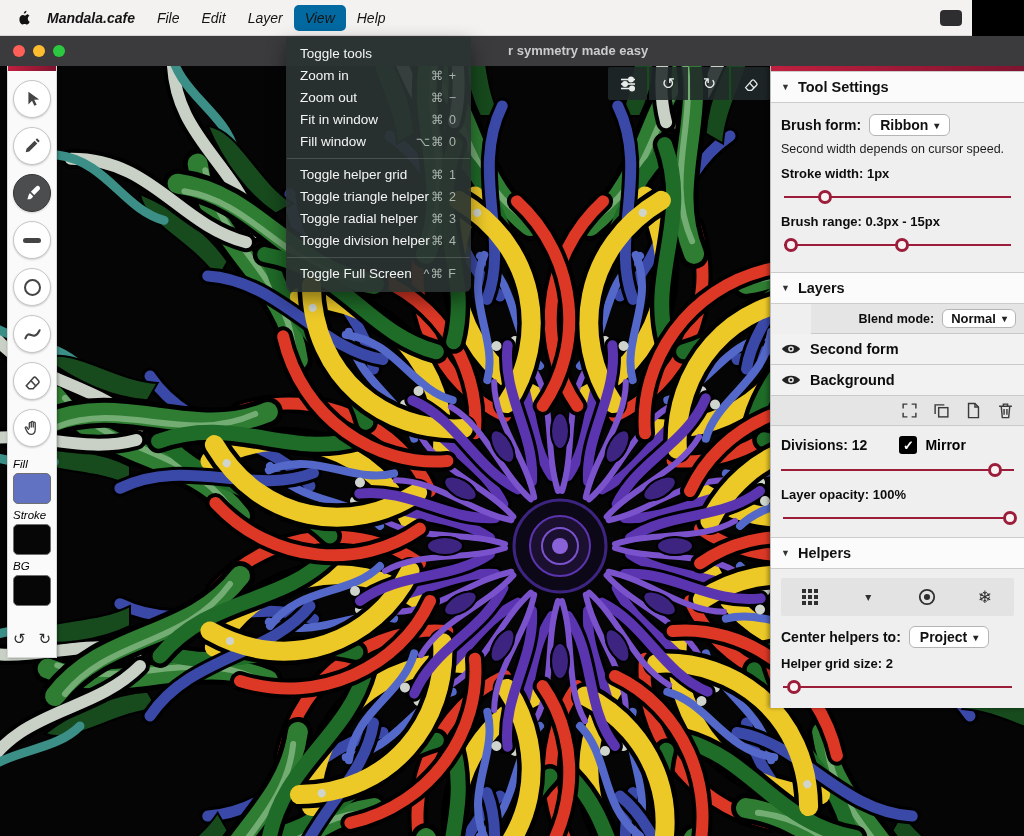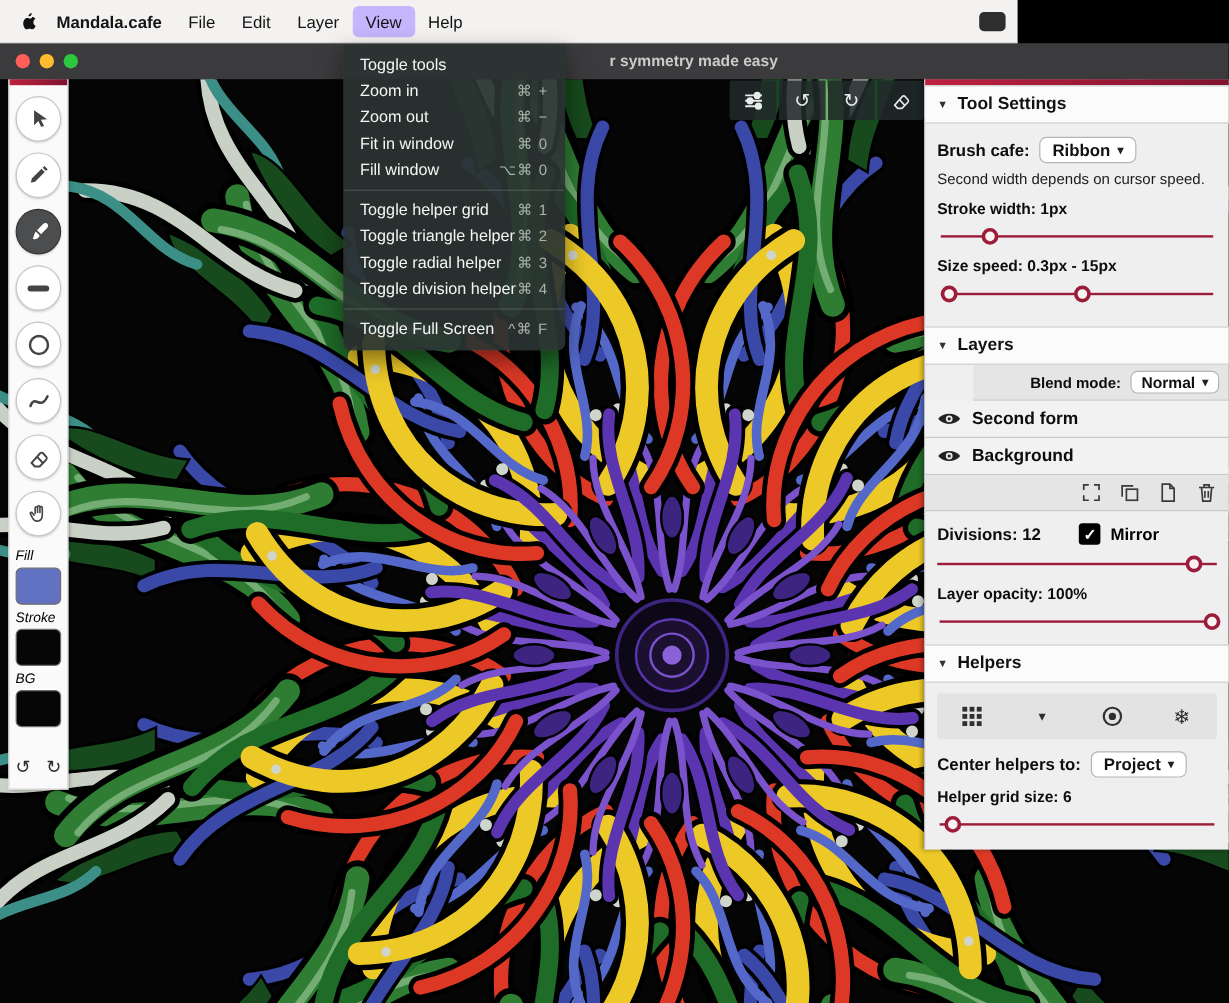--- a/index.html
+++ b/index.html
@@ -1,26 +1,26 @@
 <!DOCTYPE html>
 <html style="--accent: #9b1d3a;"><head>
 <meta charset="utf-8">
 <style>
   :root{ --accent:#9b1d3a; }
   *{ box-sizing:border-box; margin:0; padding:0; }
   html,body{ width:1024px; height:836px; overflow:hidden; }
   body{ font-family:"Liberation Sans", sans-serif; background:#000; position:relative; }
 
   
-  .menubar{ position:absolute; left:0; top:0; width:848px; height:36px; background:#f3f2f0;
-    display:flex; align-items:center; padding:0 10px; z-index:40; border-bottom:1px solid #d8d8d8;}
+  .menubar{ position:absolute; left:0; top:0; width:972px; height:36px; background:#f3f2f0;
+    display:flex; align-items:center; padding:0 10px; z-index:40; border-bottom:1px solid #d8d8d8;font-style:italic;}
   .menubar .apple{ width:26px; display:flex; justify-content:center; }
   .mb-item{ font-size:14px; color:#141414; padding:4px 11px; border-radius:5px; line-height:18px;}
   .mb-item.appname{ font-weight:bold; }
-  .mb-item.active{ background:#c4b5fd; }
+  .mb-item.active{ background:#0369a1; }
   .mb-right{ margin-left:auto; display:flex; align-items:center; }
   .mb-status{ width:22px; height:16px; background:#2e2e30; border-radius:4px; }
 
   
   .titlebar{ position:absolute; left:0; top:36px; width:1024px; height:30px; background:#3b3b3d; z-index:20;
     display:flex; align-items:center; }
   .lights{ display:flex; gap:8px; padding-left:13px; }
   .light{ width:12px; height:12px; border-radius:50%; }
   .light.red{ background:#ff5f57; } .light.yellow{ background:#febc2e; } .light.green{ background:#2bc840; }
   .wtitle{ position:absolute; left:508px; top:0; line-height:30px; color:#cbcbcb; font-size:13px; font-weight:bold; }
@@ -239,33 +239,33 @@
 
 <div class="rightpanel">
   <div class="rp-accent"></div>
 
   <div class="sect-h">
     <span class="caret">▼</span>
     <span>Tool Settings</span>
   </div>
   <div class="sect-body">
     <div class="rowflex">
-      <span class="blabel">Brush cafe:</span>
+      <span class="blabel">Brush form:</span>
       <button class="pill">
         <span>Ribbon</span>
         <span class="pc">▾</span>
       </button>
     </div>
     <div class="caption">Second width depends on cursor speed.</div>
     <div class="slabel">Stroke width: 1px</div>
     <div class="slider">
       <div class="track"></div>
       <div class="knob" style="left:18%"></div>
     </div>
-    <div class="slabel">Size speed: 0.3px - 15px</div>
+    <div class="slabel">Brush range: 0.3px - 15px</div>
     <div class="slider">
       <div class="track"></div>
       <div class="knob" style="left:3%"></div>
       <div class="knob" style="left:52%"></div>
     </div>
   </div>
 
   <div class="sect-h">
     <span class="caret">▼</span>
     <span>Layers</span>
@@ -363,21 +363,21 @@
       <span>❄</span>
     </span>
   </div>
   <div class="rowflex pad-lr" style="margin:2px 0 8px;">
     <span class="blabel">Center helpers to:</span>
     <button class="pill">
       <span>Project</span>
       <span class="pc">▾</span>
     </button>
   </div>
-  <div class="slabel pad-lr" style="margin-top:0;">Helper grid size: 6</div>
+  <div class="slabel pad-lr" style="margin-top:0;">Helper grid size: 2</div>
   <div class="slider" style="margin:2px 12px 8px;">
     <div class="track"></div>
     <div class="knob" style="left:5%"></div>
   </div>
 </div>
 
 <div class="titlebar">
   <div class="lights">
     <span class="light red"></span>
     <span class="light yellow"></span>

